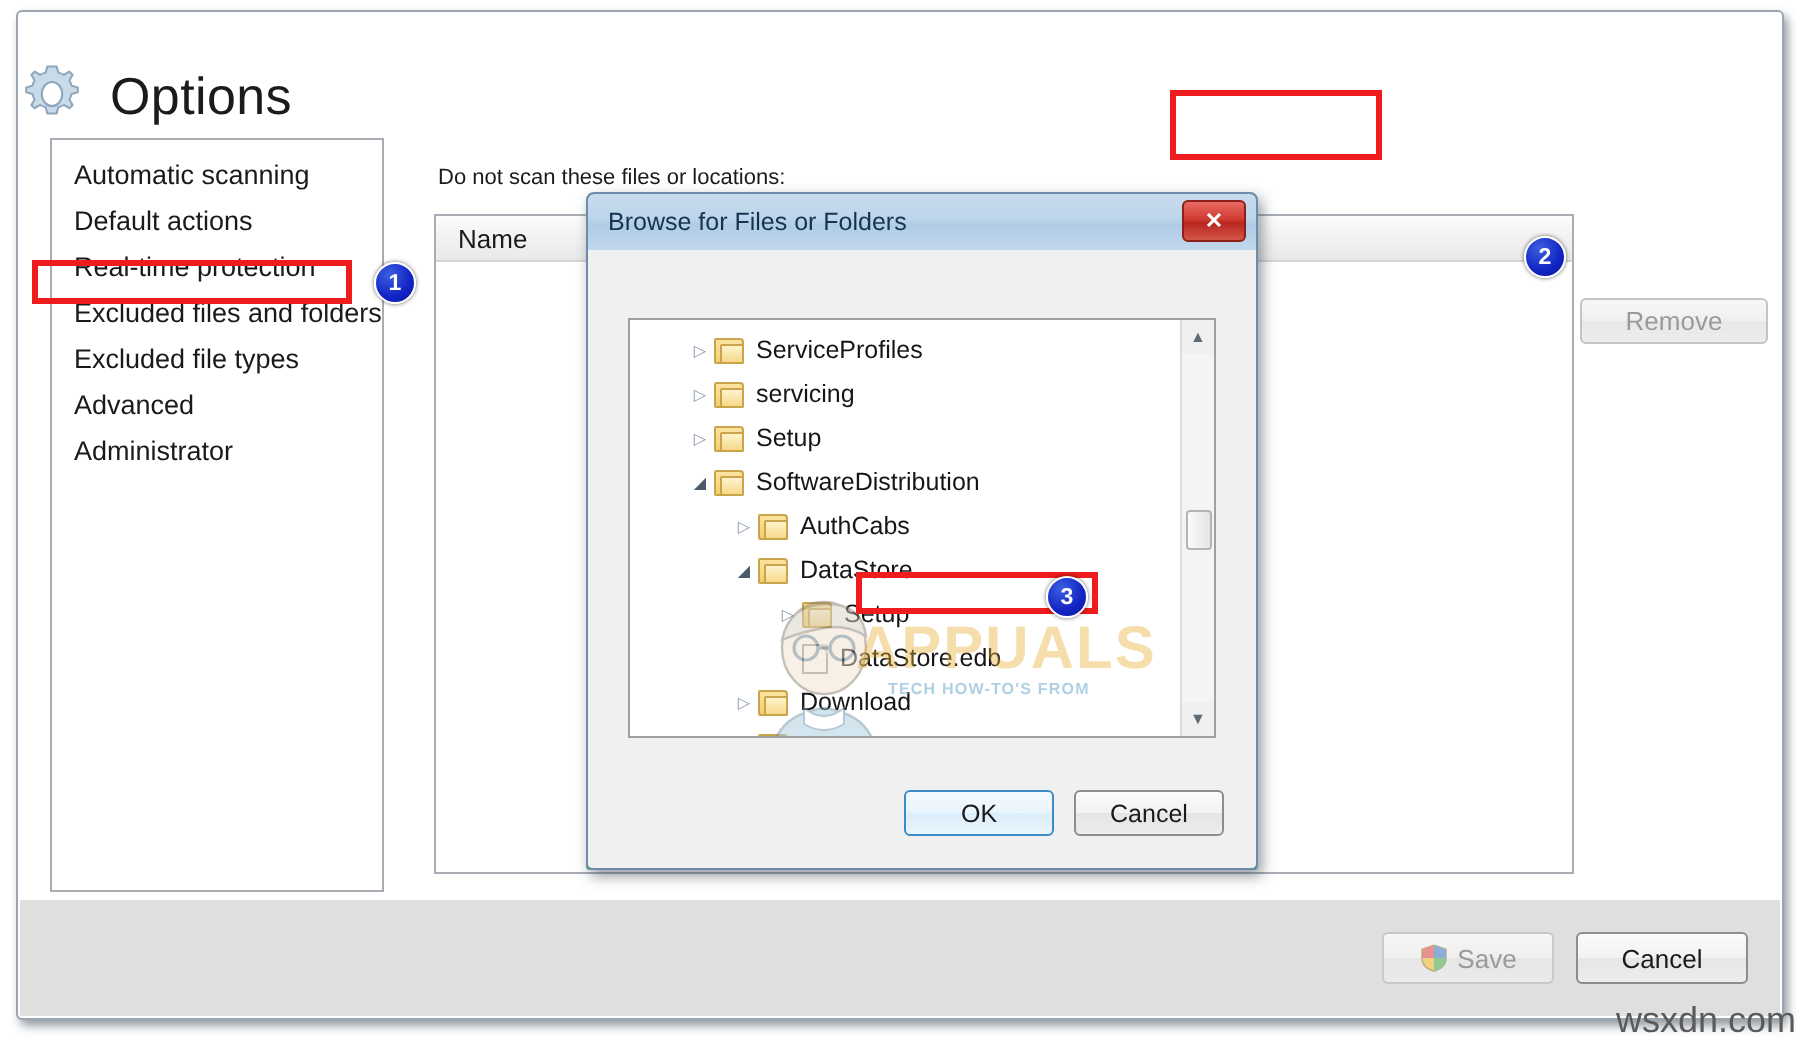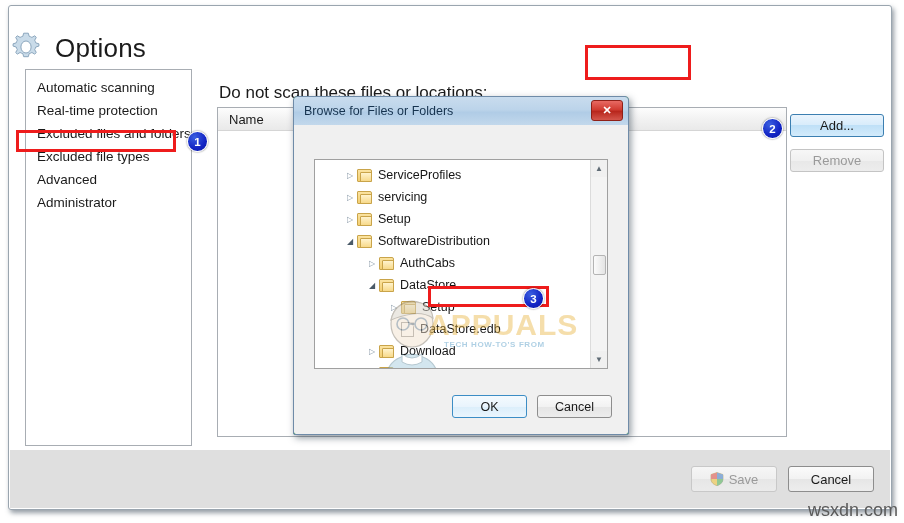--- a/index.html
+++ b/index.html
@@ -91,21 +91,21 @@
     position: absolute;
     left: 199px;
     top: 63px;
     width: 668px;
     height: 377px;
   }
   #scan-label {
     position: absolute;
     left: 11px;
     top: 14px;
-    font-size: 17px;
+    font-size: 11px;
     color: #1a1a1a;
     white-space: nowrap;
   }
   #exclusion-list {
     position: absolute;
     left: 9px;
     top: 38px;
     width: 570px;
     height: 330px;
     background: #ffffff;
@@ -489,39 +489,39 @@
             <path d="M17 3.2 l2.3 0 0.9 3.1 a10.8 10.8 0 0 1 2.7 1.1 l2.8-1.6 1.6 1.6 -1.6 2.8 a10.8 10.8 0 0 1 1.1 2.7 l3.1 0.9 0 2.3 -3.1 0.9 a10.8 10.8 0 0 1 -1.1 2.7 l1.6 2.8 -1.6 1.6 -2.8-1.6 a10.8 10.8 0 0 1 -2.7 1.1 l-0.9 3.1 -2.3 0 -2.3 0 -0.9-3.1 a10.8 10.8 0 0 1 -2.7-1.1 l-2.8 1.6 -1.6-1.6 1.6-2.8 a10.8 10.8 0 0 1 -1.1-2.7 l-3.1-0.9 0-2.3 3.1-0.9 a10.8 10.8 0 0 1 1.1-2.7 l-1.6-2.8 1.6-1.6 2.8 1.6 a10.8 10.8 0 0 1 2.7-1.1 l0.9-3.1 z" fill="#c9dbe9" stroke="#8ba6bd" stroke-width="1"></path>
             <ellipse cx="17" cy="17" rx="5.1" ry="6" fill="#ffffff" stroke="#8ba6bd" stroke-width="1"></ellipse>
           </g>
         </svg>
       </div>
       <div id="options-title">Options</div>
     </div>
 
     <div id="category-list">
       <div class="cat-item">Automatic scanning</div>
+      <div class="cat-item">Default actions</div>
       <div class="cat-item">Real-time protection</div>
       <div class="cat-item highlighted">Excluded files and folders</div>
       <div class="cat-item">Excluded file types</div>
       <div class="cat-item">Advanced</div>
       <div class="cat-item">Administrator</div>
     </div>
     <div id="cat-highlight-box"></div>
 
     <div id="right-panel">
       <div id="scan-label">Do not scan these files or locations:</div>
 
       <div id="exclusion-list">
         <div id="list-header">
           <span id="list-header-name">Name</span>
         </div>
         <div id="list-body"></div>
       </div>
 
-      <div class="side-btn" id="add-button">Add...</div>
       <div class="side-btn" id="remove-button">Remove</div>
     </div>
     <div id="add-highlight-box"></div>
 
     <div id="options-footer">
       <div class="footer-btn" id="save-button">
         <span id="shield-icon">
           <svg viewBox="0 0 14 14" width="14" height="14">
             <path d="M7 0.6 L13 2.6 L13 7 C13 10.4 10.4 12.6 7 13.6 C3.6 12.6 1 10.4 1 7 L1 2.6 Z" fill="#f2c230" stroke="#9a7a15" stroke-width="0.7"></path>
             <path d="M7 0.6 L13 2.6 L13 7 C13 10.4 10.4 12.6 7 13.6 Z" fill="#3a78c2"></path>

